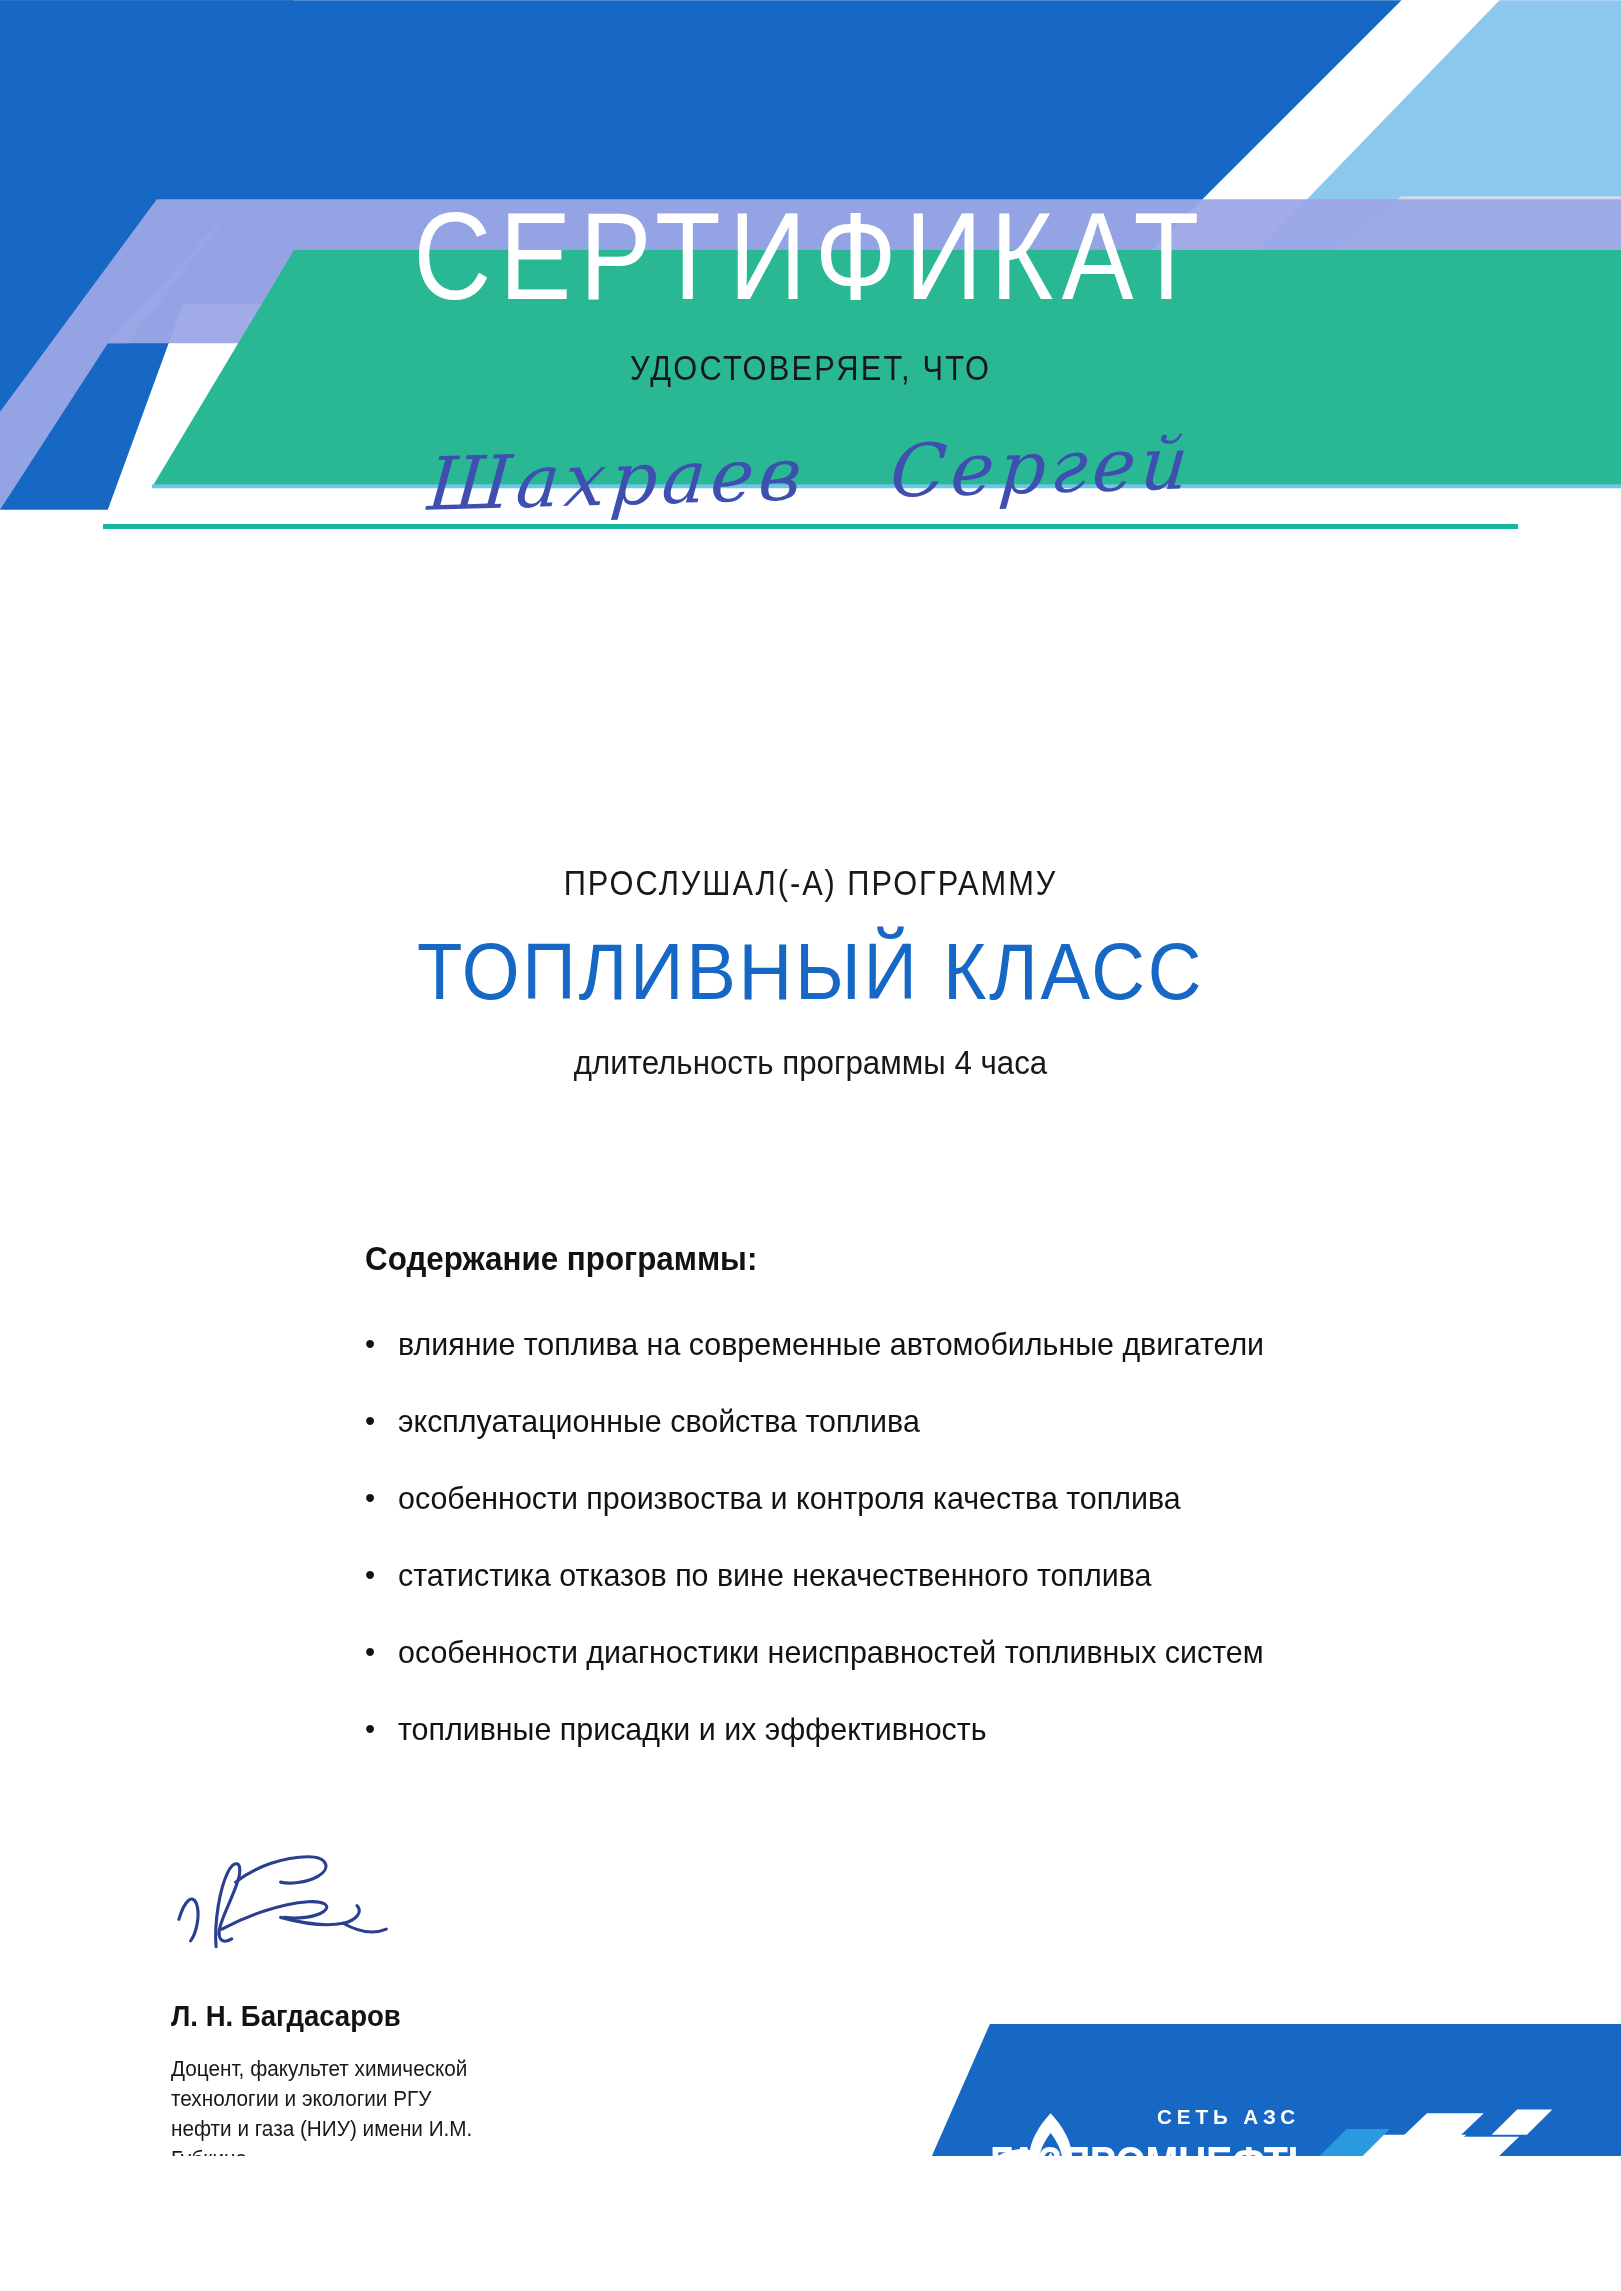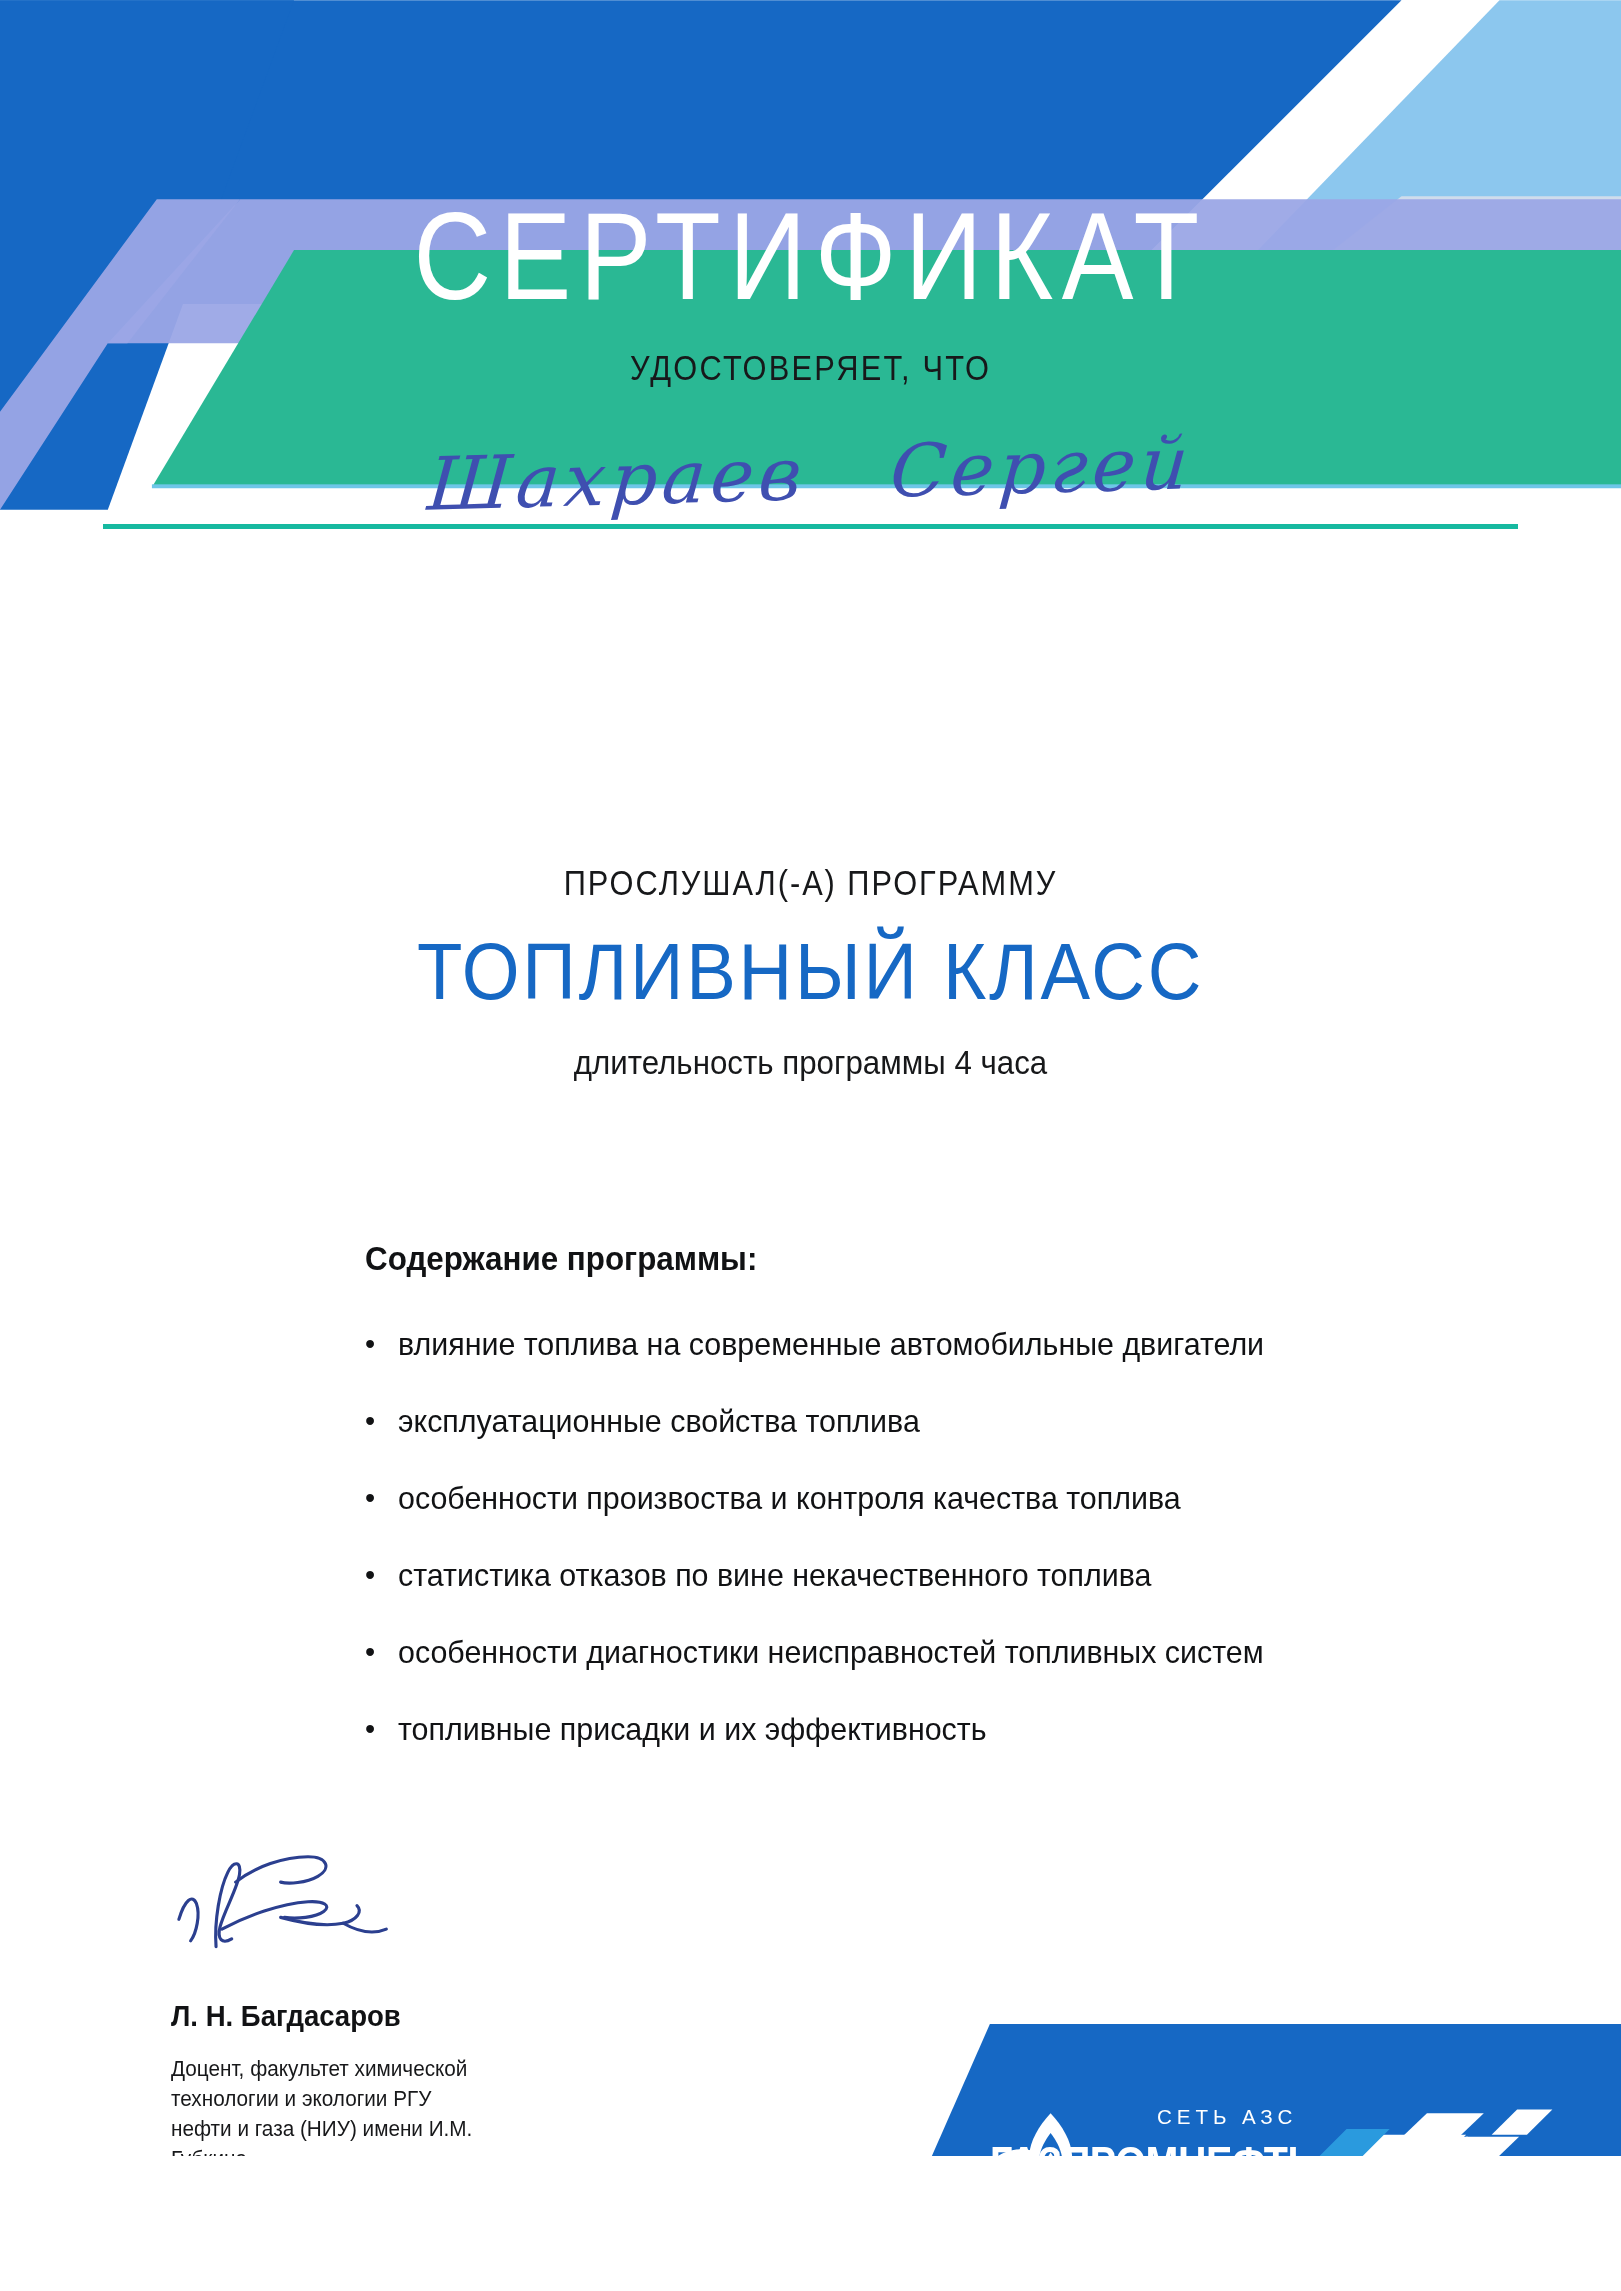--- a/index.html
+++ b/index.html
@@ -198,21 +198,21 @@
     width: 1621px; height: 2292px;
     pointer-events: none;
   }
   #logo-setka {
     position: absolute;
     left: 1157px;
     top: 2105px;
     color: #ffffff;
     font-size: 20.6px;
     letter-spacing: 4.9px;
-    font-weight: 400;
+    font-weight: 700;
   }
   #logo-word {
     position: absolute;
     left: 990px;
     top: 2135px;
     color: #ffffff;
     font-size: 47px;
     font-weight: bold;
     letter-spacing: -0.5px;
     transform: scaleX(0.84);

